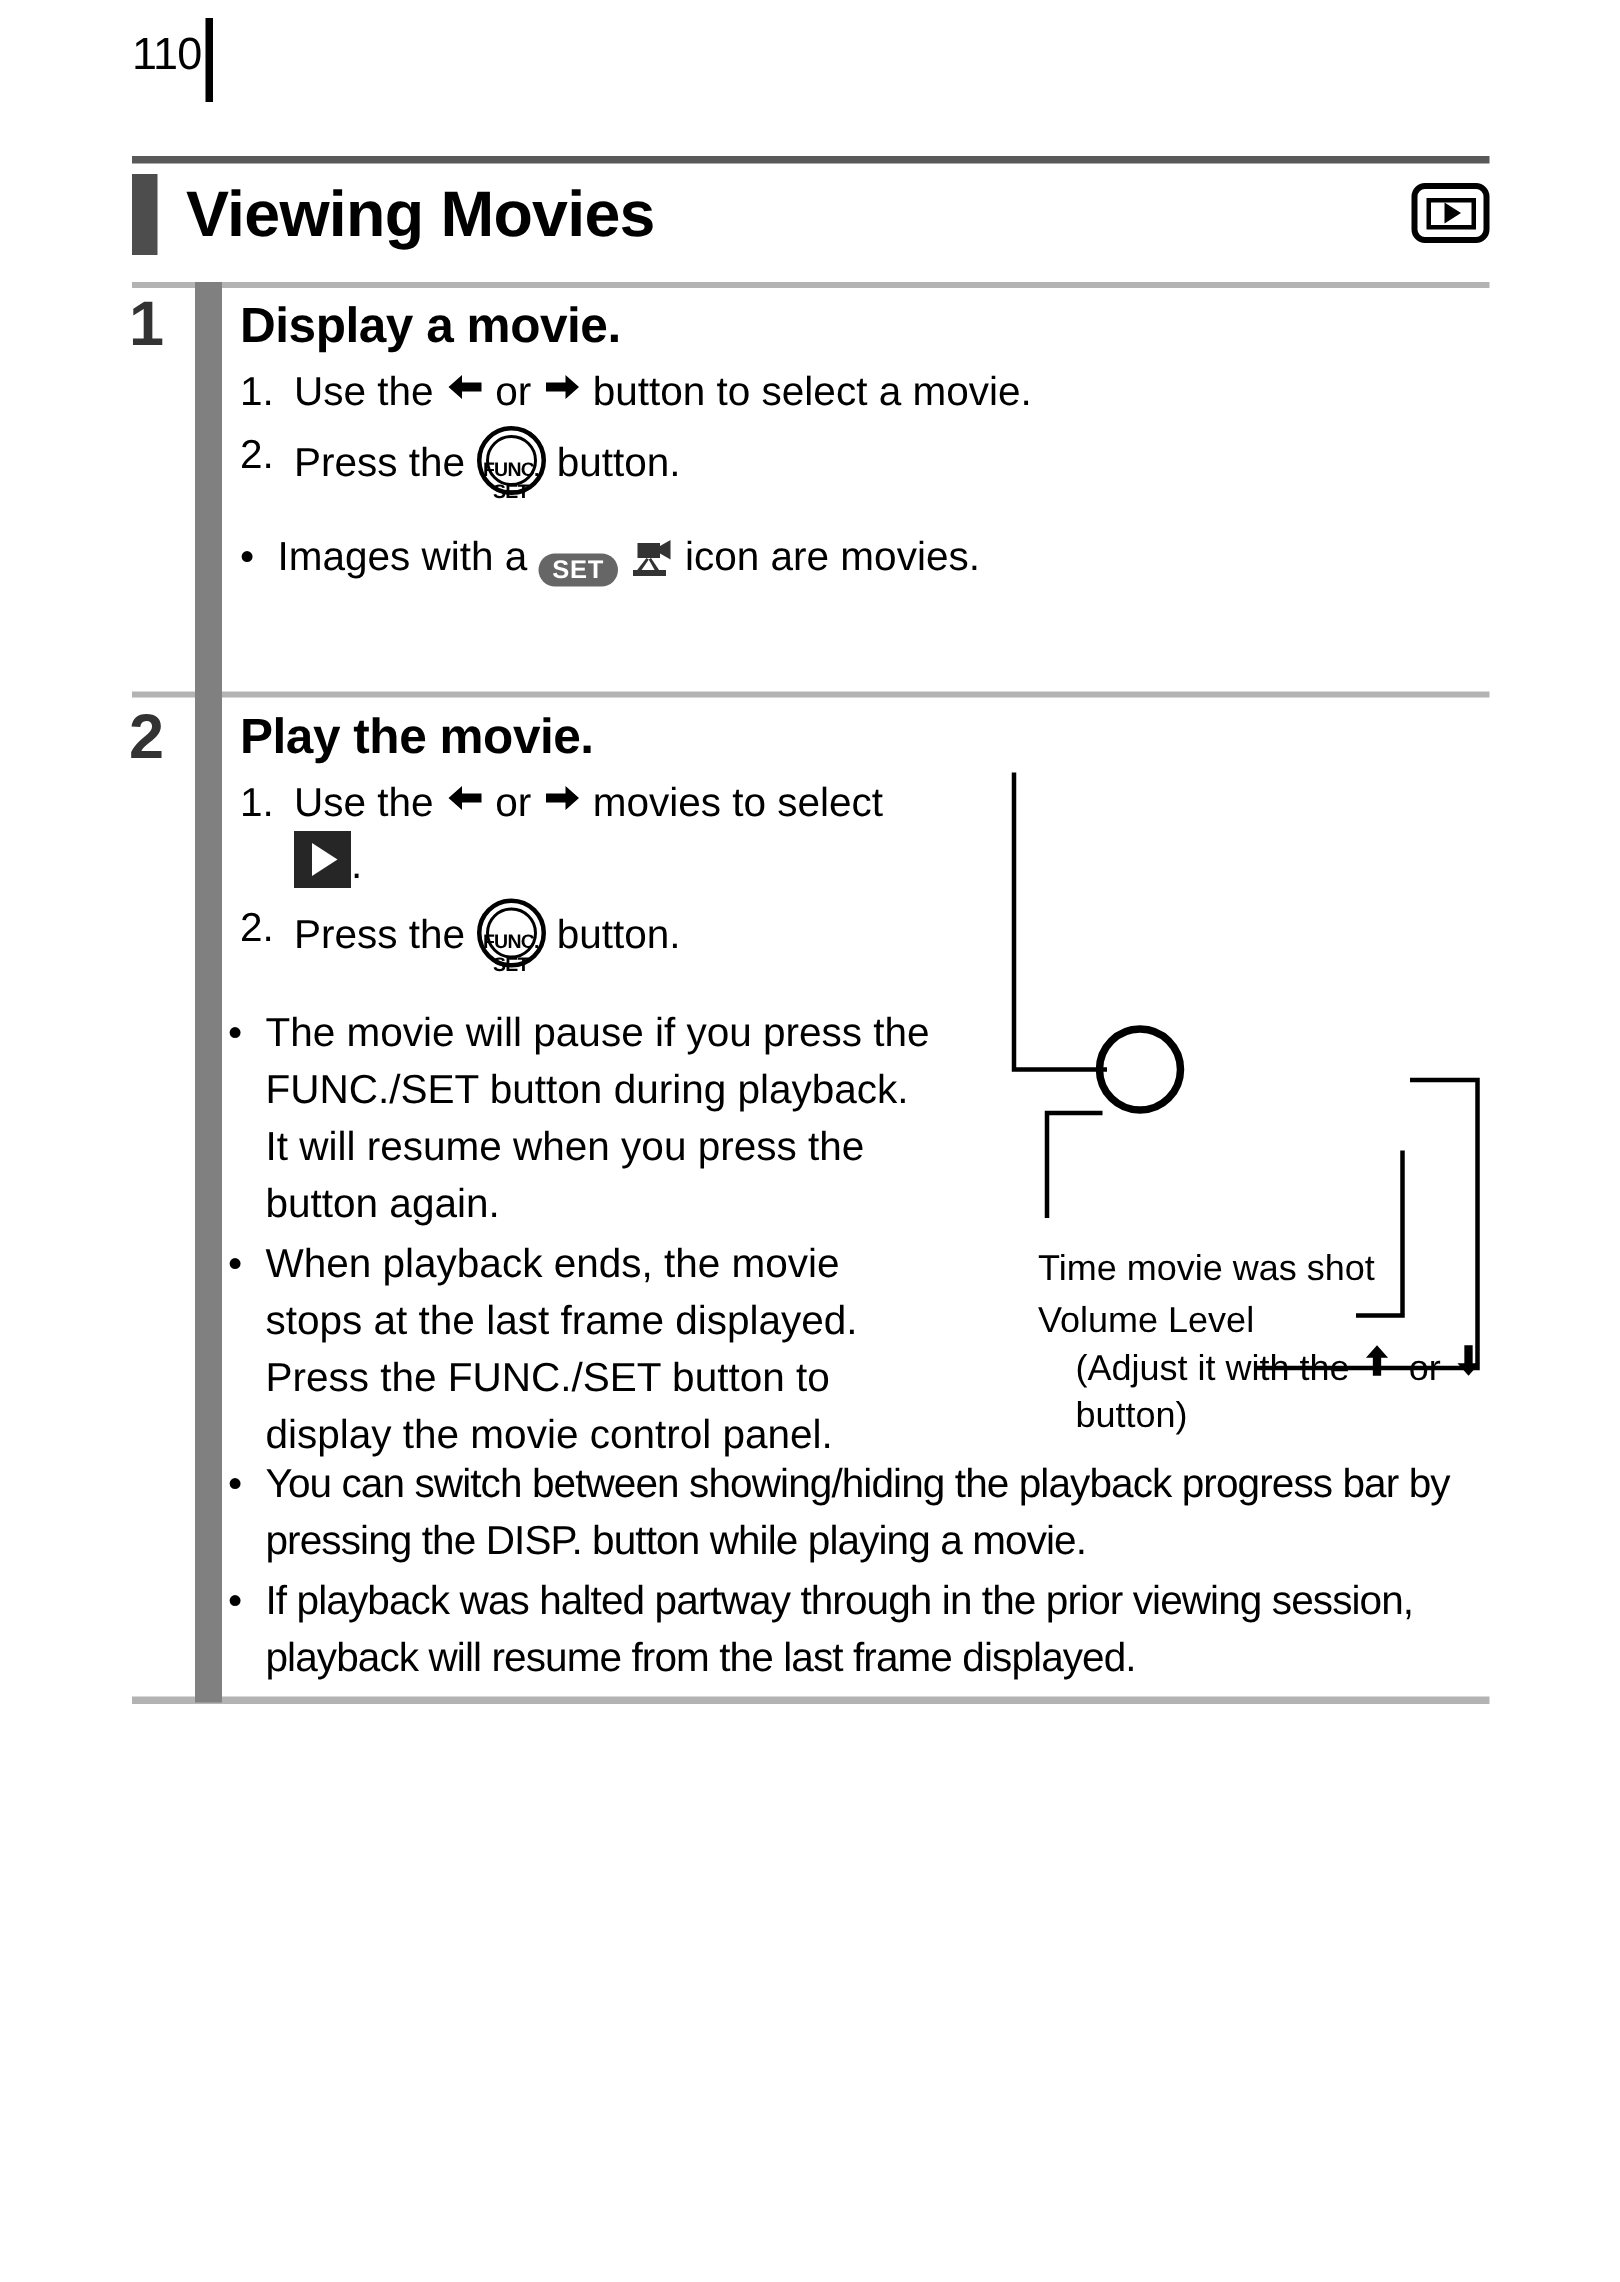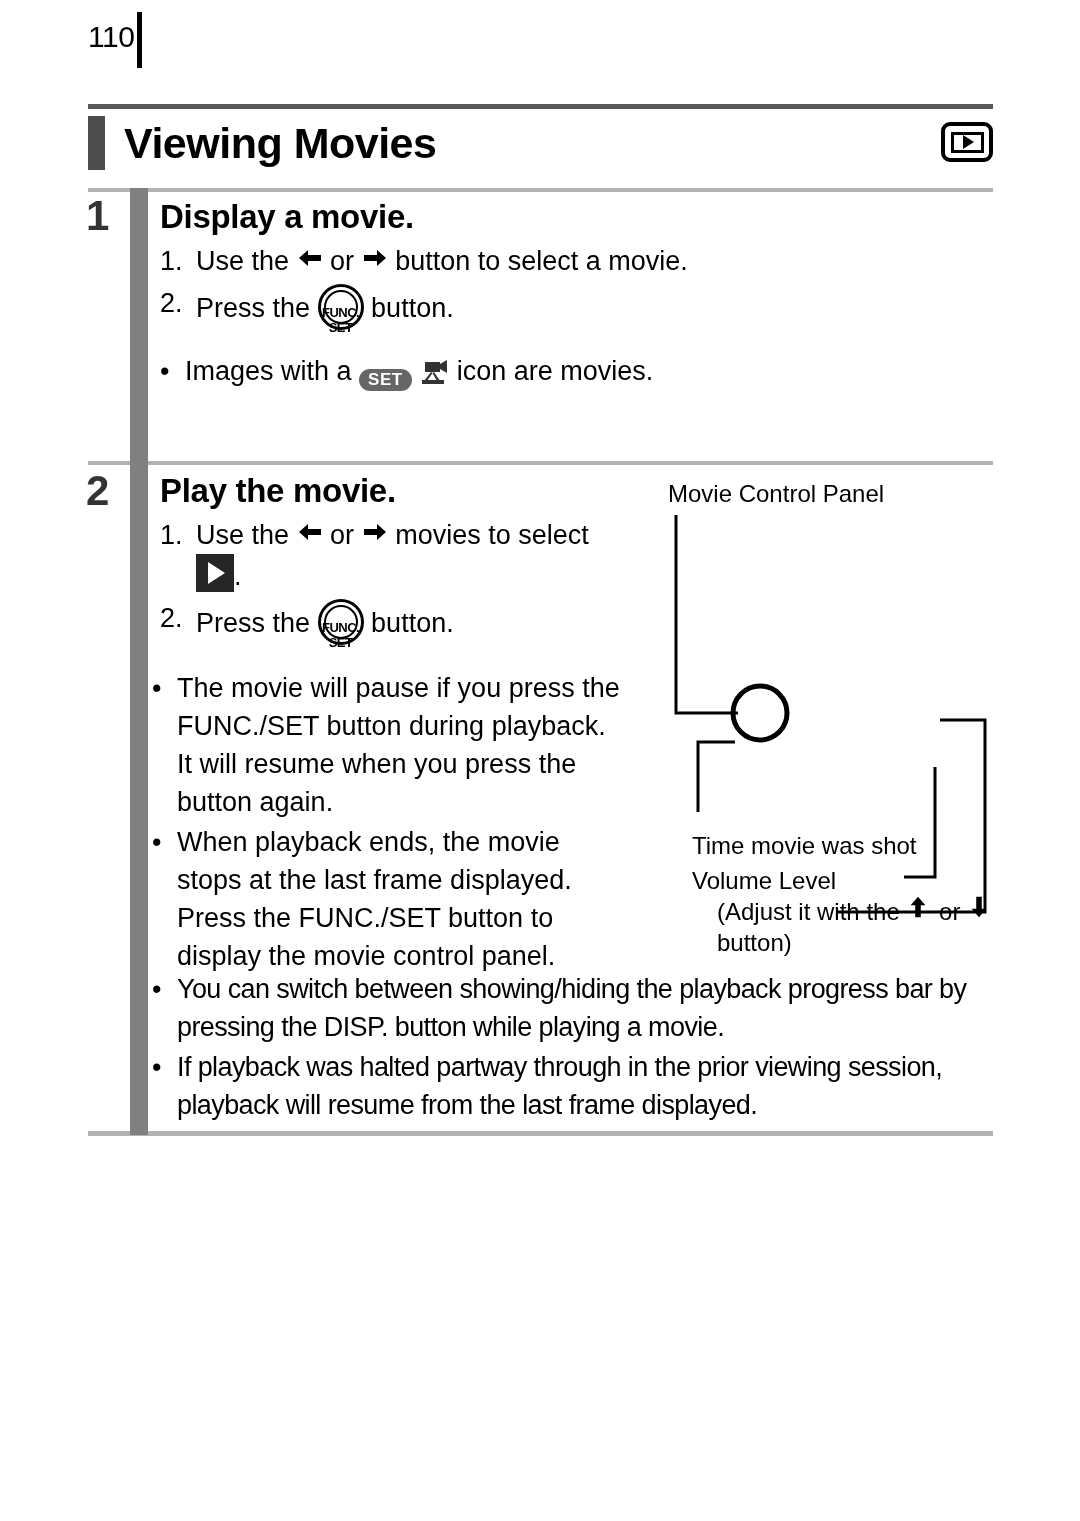--- a/index.html
+++ b/index.html
@@ -414,21 +414,20 @@
 
     <circle cx="120" cy="243" r="27" stroke="#000" stroke-width="5" fill="none"></circle>
 
     <path d="M95 272 L58 272 L58 342" stroke="#000" stroke-width="3" fill="none"></path>
 
     <path d="M264 407 L295 407 L295 297" stroke="#000" stroke-width="3" fill="none"></path>
 
     <path d="M198 442 L345 442 L345 250 L300 250" stroke="#000" stroke-width="3" fill="none"></path>
   </svg>
 
-  <div class="dlabel" style="left:28px; top:8px;">Movie Control Panel</div>
   <div class="dlabel" style="left:52px; top:360px;">Time movie was shot</div>
   <div class="dlabel" style="left:52px; top:395px;">Volume Level</div>
 
   <div class="dlabel multi" style="left:52px; top:425px; width:300px;margin-left:25px;">
     <span>(Adjust it with the</span>
     <span class="arrow">
       <svg width="24" height="24" viewBox="0 0 26 26">
           <path d="M13 2 L21 11 L16 11 L16 24 L10 24 L10 11 L5 11 Z" fill="#000"></path>
         </svg>
     </span>

